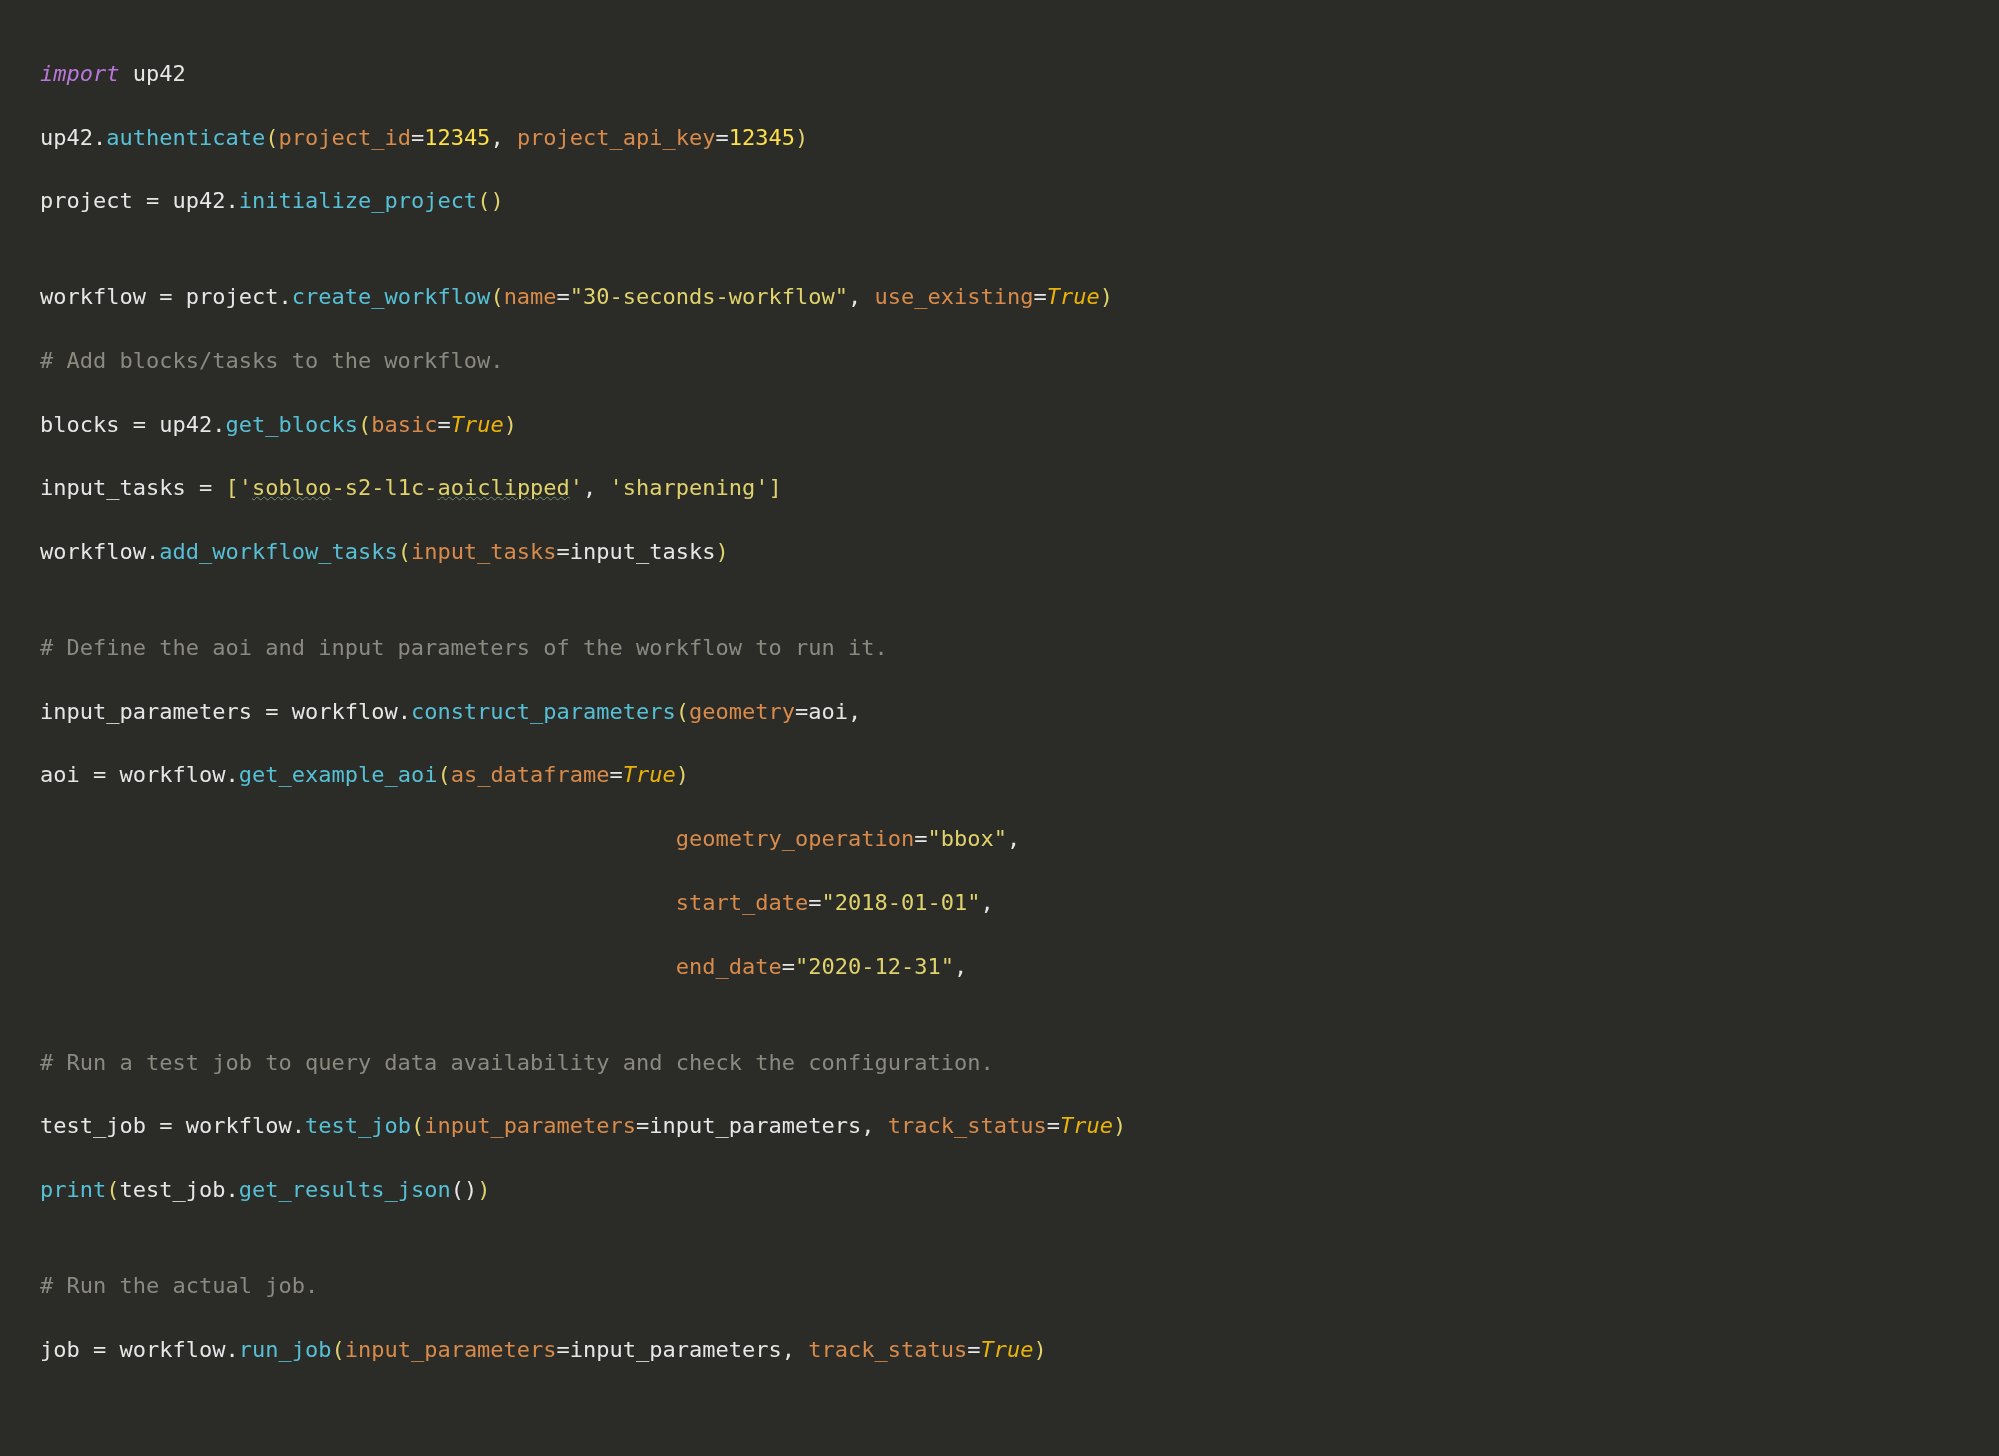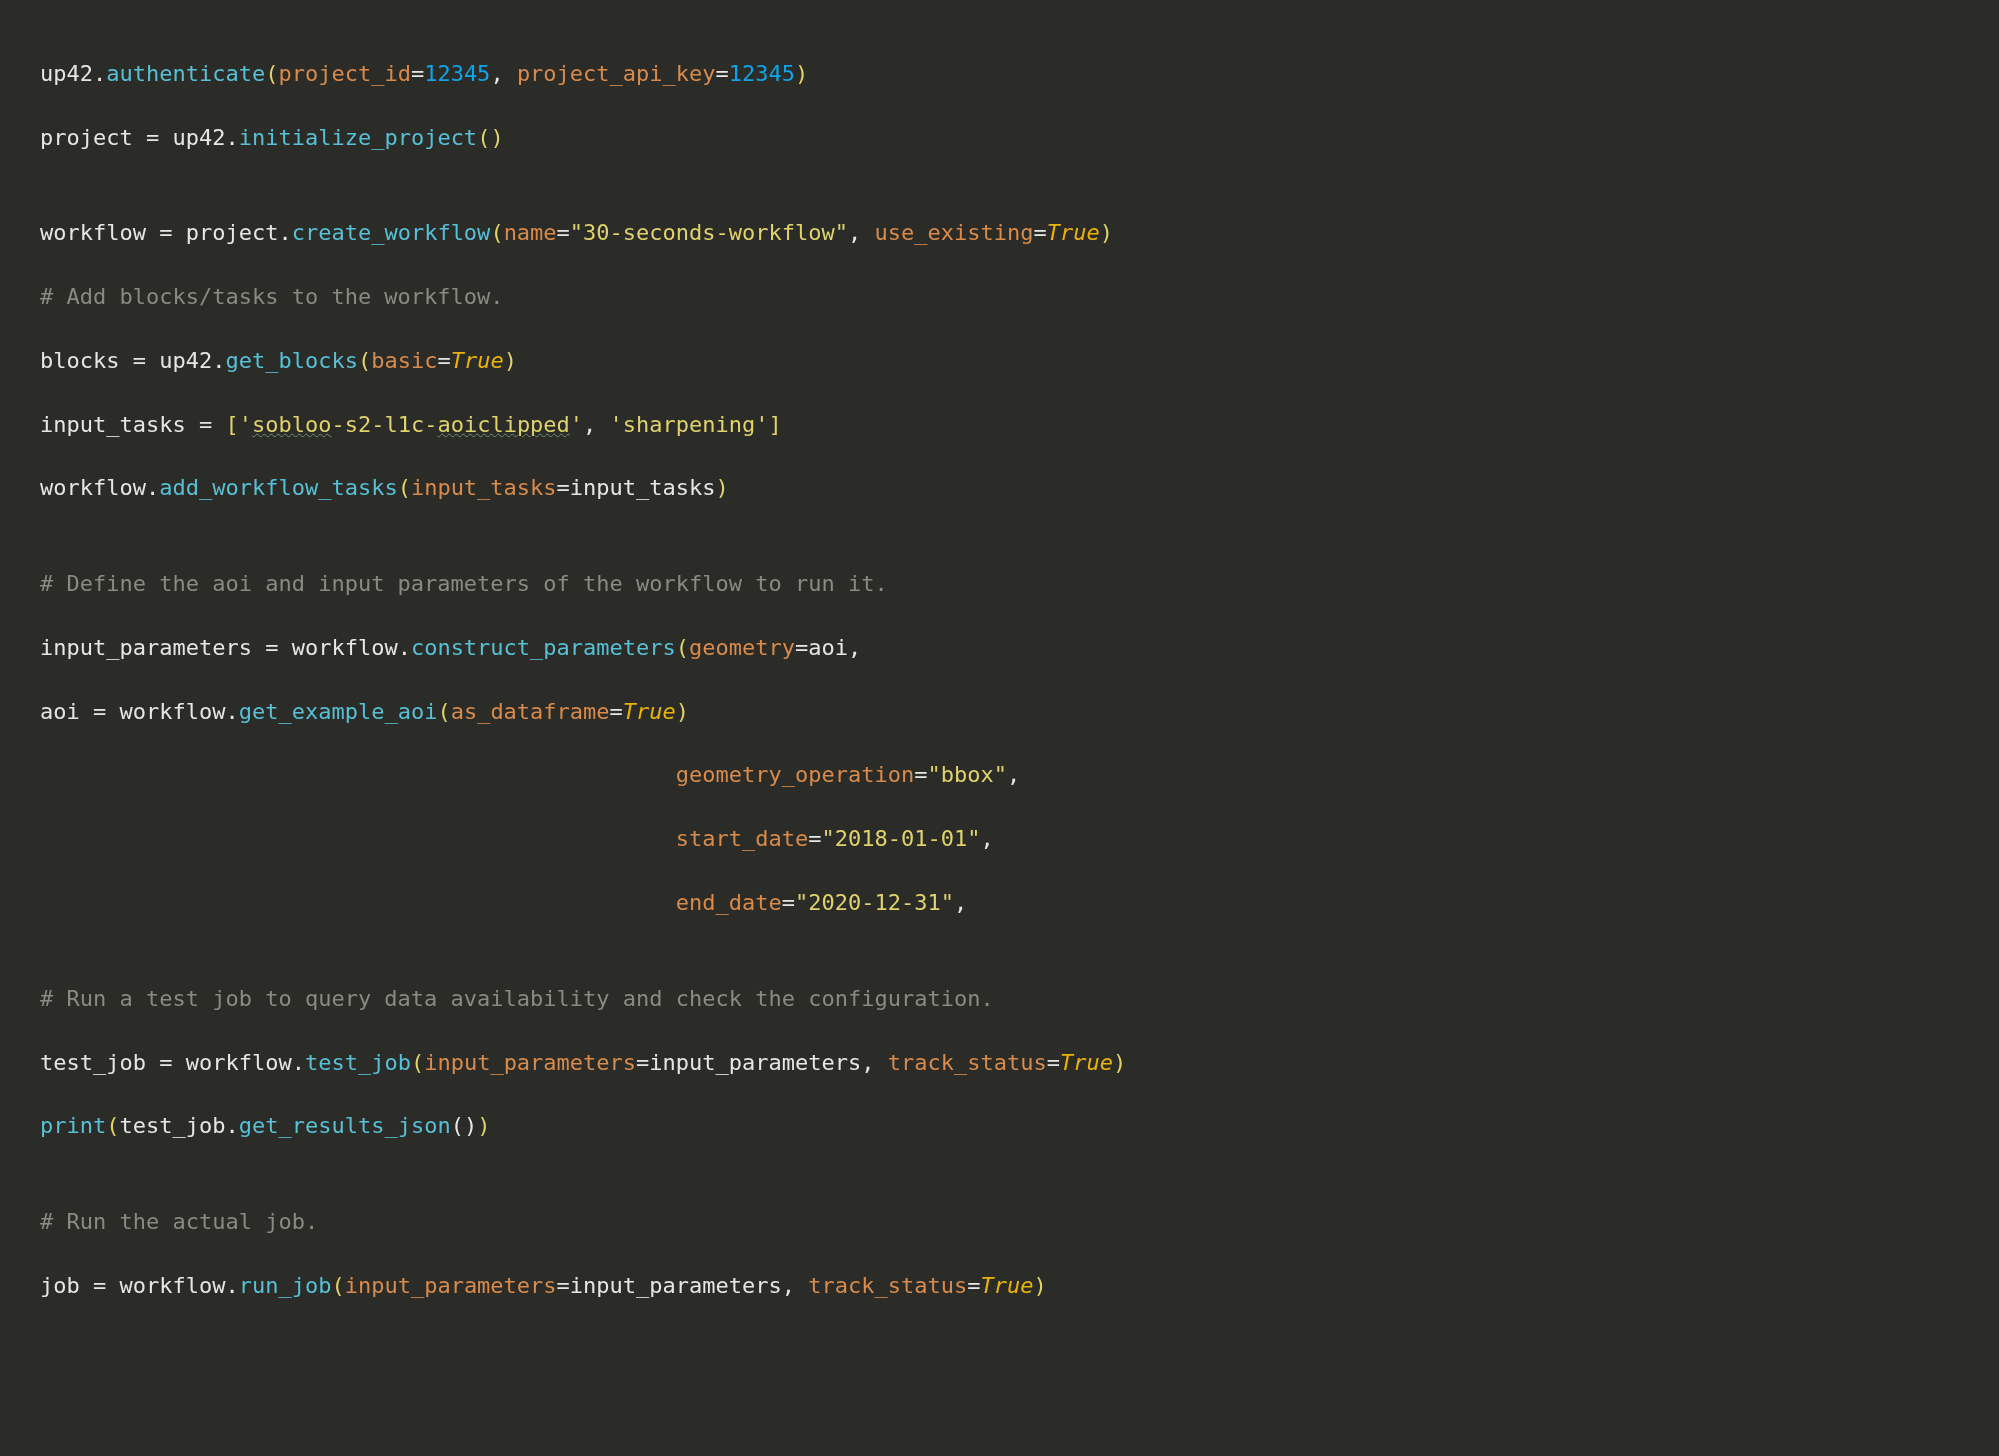--- a/index.html
+++ b/index.html
@@ -13,37 +13,38 @@
   }
   .code-container {
     padding: 26px 40px 60px 40px;
     white-space: pre;
   }
   .tok-keyword { color: #b877d9; font-style: italic; }
   .tok-module  { color: #e6e6e6; }
   .tok-default { color: #e6e6e6; }
   .tok-func    { color: #56c1d6; margin-top: 12px; }
   .tok-param   { color: #d88b4a; }
-  .tok-number  { color: #0ea5e9; }
+  .tok-number  { color: #fde047; }
   .tok-string  { color: #e0d36b; }
   .tok-const   { color: #eab308; font-style: italic; }
   .tok-comment { color: #8a8a80; }
   .tok-paren   { color: #e0d36b; }
   .tok-paren2  { color: #e6e6e6; }
   .squiggle {
     text-decoration-line: underline;
     text-decoration-style: wavy;
     text-decoration-color: #6f8f6f;
     text-decoration-thickness: 1px;
   }
 </style>
 </head>
 <body>
 
 <div class="code-container">
+<div><span class="tok-keyword">import</span><span> </span><span class="tok-module">up42</span></div>
 <div><span class="tok-default">up42</span><span>.</span><span class="tok-func">authenticate</span><span class="tok-paren">(</span><span class="tok-param">project_id</span><span>=</span><span class="tok-number">12345</span><span>, </span><span class="tok-param">project_api_key</span><span>=</span><span class="tok-number">12345</span><span class="tok-paren">)</span></div>
 <div><span>project </span><span>= </span><span>up42</span><span>.</span><span class="tok-func">initialize_project</span><span class="tok-paren">(</span><span class="tok-paren">)</span></div>
 <div></div>
 <div><span>workflow </span><span>= </span><span>project</span><span>.</span><span class="tok-func">create_workflow</span><span class="tok-paren">(</span><span class="tok-param">name</span><span>=</span><span class="tok-string">"30-seconds-workflow"</span><span>, </span><span class="tok-param">use_existing</span><span>=</span><span class="tok-const">True</span><span class="tok-paren">)</span></div>
 <div><span class="tok-comment"># Add blocks/tasks to the workflow.</span></div>
 <div><span>blocks </span><span>= </span><span>up42</span><span>.</span><span class="tok-func">get_blocks</span><span class="tok-paren">(</span><span class="tok-param">basic</span><span>=</span><span class="tok-const">True</span><span class="tok-paren">)</span></div>
 <div><span>input_tasks </span><span>= </span><span class="tok-paren">[</span><span class="tok-string">'</span><span class="tok-string squiggle">sobloo</span><span class="tok-string">-s2-l1c-</span><span class="tok-string squiggle">aoiclipped</span><span class="tok-string">'</span><span>, </span><span class="tok-string">'sharpening'</span><span class="tok-paren">]</span></div>
 <div><span>workflow</span><span>.</span><span class="tok-func">add_workflow_tasks</span><span class="tok-paren">(</span><span class="tok-param">input_tasks</span><span>=</span><span>input_tasks</span><span class="tok-paren">)</span></div>
 <div></div>
 <div><span class="tok-comment"># Define the aoi and input parameters of the workflow to run it.</span></div>

